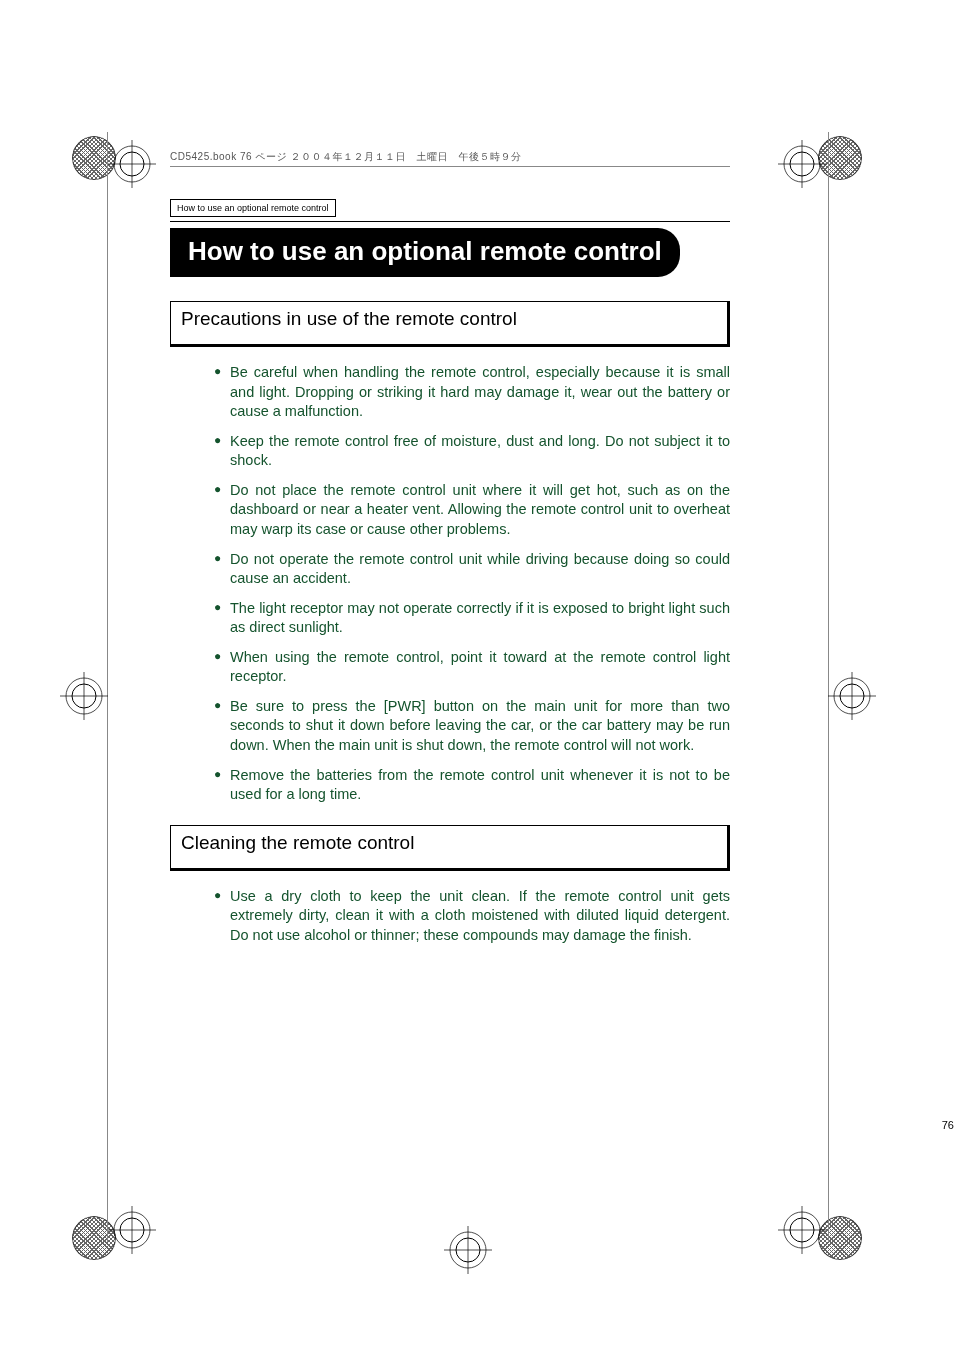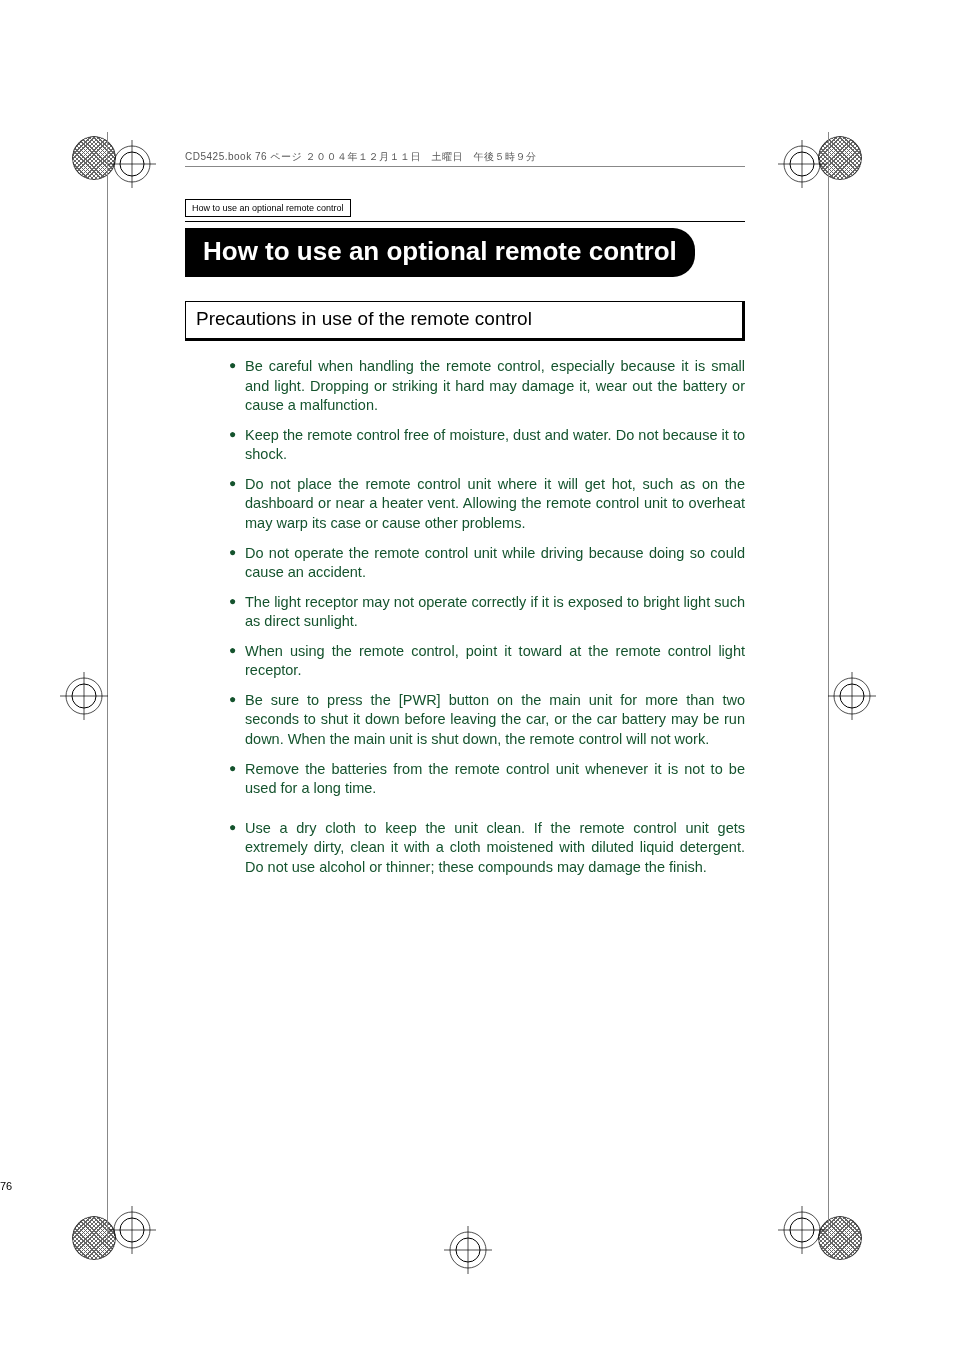--- a/index.html
+++ b/index.html
@@ -7,21 +7,21 @@
     padding: 0;
     background: #fff;
     font-family: Arial, Helvetica, sans-serif;
     width: 954px;
     height: 1351px;
     position: relative;
     overflow: hidden;
   }
   .page {
     position: absolute;
-    left: 185px;
+    left: 170px;
     top: 150px;
     width: 560px;
   }
   .print-header {
     font-size: 10px;
     color: #555;
     border-bottom: 0.5px solid #888;
     padding-bottom: 2px;
     margin-bottom: 30px;
     letter-spacing: 0.5px;
@@ -42,21 +42,21 @@
     color: #fff;
     font-weight: bold;
     font-size: 26px;
     padding: 8px 18px 10px 18px;
     border-radius: 0 22px 22px 0;
     display: inline-block;
     margin-bottom: 24px;
   }
   .section-title {
     font-size: 19px;
-    padding: 6px 10px 8px 10px;
+    padding: 6px 10px 14px 10px;
     border: 1px solid #000;
     border-right-width: 3px;
     border-bottom-width: 3px;
     margin-bottom: 16px;
   }
   .bullet-list {
     margin: 0 0 20px 0;
     padding: 0 0 0 60px;
     list-style: none;
   }
@@ -72,22 +72,22 @@
     content: "●";
     position: absolute;
     left: -16px;
     top: 0;
     font-size: 12px;
   }
   .page-number {
     position: absolute;
     left: 0;
     right: 0;
-    top: 1180px;
-    text-align: left;
+    top: 1119px;
+    text-align: right;
     font-size: 11px;
   }
   
   .regmark {
     position: absolute;
     width: 48px;
     height: 48px;
   }
   .regmark svg { width: 100%; height: 100%; }
   .hatch-ball {
@@ -180,28 +180,29 @@
   <div class="print-header">CD5425.book  76 ページ  ２００４年１２月１１日　土曜日　午後５時９分</div>
 
   <div class="running-head">How to use an optional remote control</div>
   <div class="thick-rule"></div>
 
   <div class="main-title">How to use an optional remote control</div>
 
   <div class="section-title">Precautions in use of the remote control</div>
   <ul class="bullet-list">
     <li>Be careful when handling the remote control, especially because it is small and light. Dropping or striking it hard may damage it, wear out the battery or cause a malfunction.</li>
-    <li>Keep the remote control free of moisture, dust and water. Do not because it to shock.</li>
+    <li>Keep the remote control free of moisture, dust and long. Do not subject it to shock.</li>
     <li>Do not place the remote control unit where it will get hot, such as on the dashboard or near a heater vent.  Allowing the remote control unit to overheat may warp its case or cause other problems.</li>
     <li>Do not operate the remote control unit while driving because doing so could cause an accident.</li>
     <li>The light receptor may not operate correctly if it is exposed to bright light such as direct sunlight.</li>
     <li>When using the remote control, point it toward at the remote control light receptor.</li>
     <li>Be sure to press the [PWR] button on the main unit for more than two seconds to shut it down before leaving the car, or the car battery may be run down. When the main unit is shut down, the remote control will not work.</li>
     <li>Remove the batteries from the remote control unit whenever it is not to be used for a long time.</li>
   </ul>
 
+  <div class="section-title">Cleaning the remote control</div>
   <ul class="bullet-list">
     <li>Use a dry cloth to keep the unit clean.  If the remote control unit gets extremely dirty, clean it with a cloth moistened with diluted liquid detergent.  Do not use alcohol or thinner; these compounds may damage the finish.</li>
   </ul>
 
 </div>
 
 <div class="page-number">76</div>
 
 </body></html>

